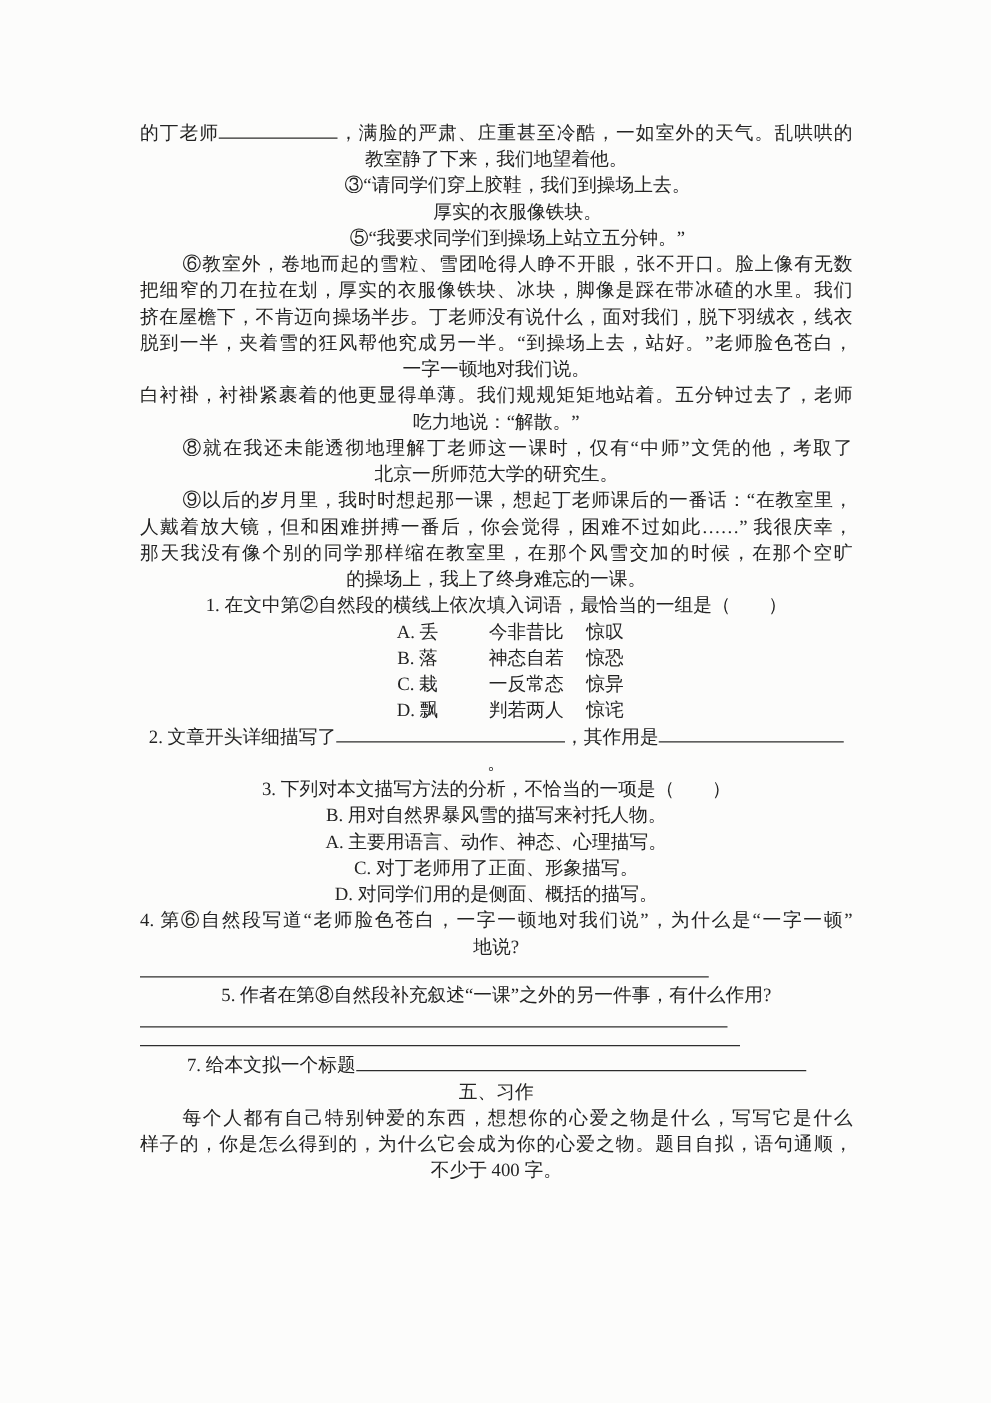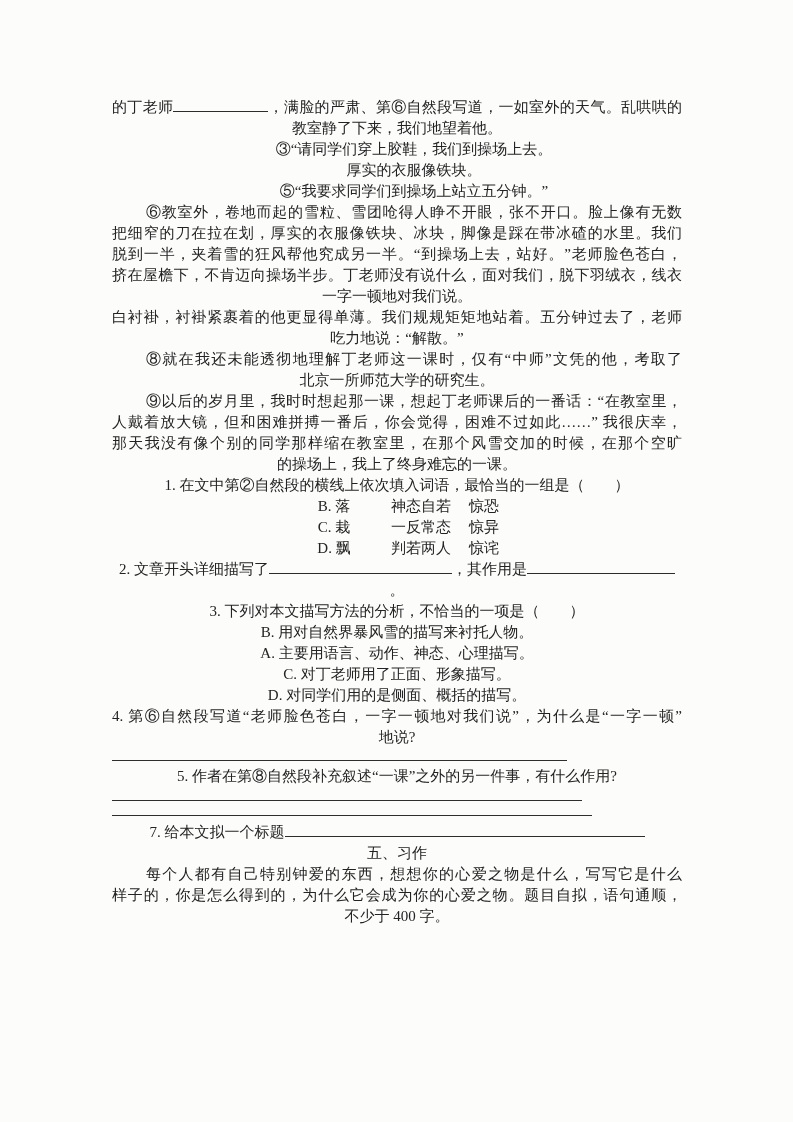--- a/index.html
+++ b/index.html
@@ -49,39 +49,40 @@
   .opt-cell { display: inline-block; }
   .opt-cell.c0 { width: 78px; }
   .opt-cell.c1 { width: 96px; }
   .opt-cell.c2 { width: auto; }
 </style>
 </head>
 <body>
 
 <div id="page">
   <div id="doc">
-      <div class="line fill"><span>的丁老师</span><span class="blank" style="width: 95px;"></span><span>，满脸的严肃、第⑥自然段写道，一如室外的天气。乱哄哄的</span></div>
+      <div class="line fill"><span>的丁老师</span><span class="blank" style="width: 95px;"></span><span>，满脸的严肃、庄重甚至冷酷，一如室外的天气。乱哄哄的</span></div>
       <div class="line"><span>教室静了下来，我们地望着他。</span></div>
       <div class="line indent"><span>③“请同学们穿上胶鞋，我们到操场上去。</span></div>
       <div class="line indent"><span>厚实的衣服像铁块。</span></div>
       <div class="line indent"><span>⑤“我要求同学们到操场上站立五分钟。”</span></div>
       <div class="line fill indent"><span>⑥教室外，卷地而起的雪粒、雪团呛得人睁不开眼，张不开口。脸上像有无数</span></div>
       <div class="line fill"><span>把细窄的刀在拉在划，厚实的衣服像铁块、冰块，脚像是踩在带冰碴的水里。我们</span></div>
+      <div class="line fill"><span>挤在屋檐下，不肯迈向操场半步。丁老师没有说什么，面对我们，脱下羽绒衣，线衣</span></div>
       <div class="line fill"><span>脱到一半，夹着雪的狂风帮他究成另一半。“到操场上去，站好。”老师脸色苍白，</span></div>
-      <div class="line fill"><span>挤在屋檐下，不肯迈向操场半步。丁老师没有说什么，面对我们，脱下羽绒衣，线衣</span></div>
       <div class="line"><span>一字一顿地对我们说。</span></div>
       <div class="line fill"><span>白衬褂，衬褂紧裹着的他更显得单薄。我们规规矩矩地站着。五分钟过去了，老师</span></div>
       <div class="line"><span>吃力地说：“解散。”</span></div>
       <div class="line fill indent"><span>⑧就在我还未能透彻地理解丁老师这一课时，仅有“中师”文凭的他，考取了</span></div>
       <div class="line"><span>北京一所师范大学的研究生。</span></div>
       <div class="line fill indent"><span>⑨以后的岁月里，我时时想起那一课，想起丁老师课后的一番话：“在教室里，</span></div>
       <div class="line fill"><span>人戴着放大镜，但和困难拼搏一番后，你会觉得，困难不过如此……” 我很庆幸，</span></div>
       <div class="line fill"><span>那天我没有像个别的同学那样缩在教室里，在那个风雪交加的时候，在那个空旷</span></div>
       <div class="line"><span>的操场上，我上了终身难忘的一课。</span></div>
       <div class="line"><span>1. 在文中第②自然段的横线上依次填入词语，最恰当的一组是（　　）</span></div>
+      <div class="line"><span class="opt-cell c0">A. 丢</span><span class="opt-cell c1">今非昔比</span><span class="opt-cell c2">惊叹</span></div>
       <div class="line"><span class="opt-cell c0">B. 落</span><span class="opt-cell c1">神态自若</span><span class="opt-cell c2">惊恐</span></div>
       <div class="line"><span class="opt-cell c0">C. 栽</span><span class="opt-cell c1">一反常态</span><span class="opt-cell c2">惊异</span></div>
       <div class="line"><span class="opt-cell c0">D. 飘</span><span class="opt-cell c1">判若两人</span><span class="opt-cell c2">惊诧</span></div>
       <div class="line"><span>2. 文章开头详细描写了</span><span class="blank" style="width: 183px;"></span><span>，其作用是</span><span class="blank" style="width: 148px;"></span><span>。</span></div>
       <div class="line"><span>3. 下列对本文描写方法的分析，不恰当的一项是（　　）</span></div>
       <div class="line"><span>B. 用对自然界暴风雪的描写来衬托人物。</span></div>
       <div class="line"><span>A. 主要用语言、动作、神态、心理描写。</span></div>
       <div class="line"><span>C. 对丁老师用了正面、形象描写。</span></div>
       <div class="line"><span>D. 对同学们用的是侧面、概括的描写。</span></div>
       <div class="line fill"><span>4. 第⑥自然段写道“老师脸色苍白，一字一顿地对我们说”，为什么是“一字一顿”</span></div>

